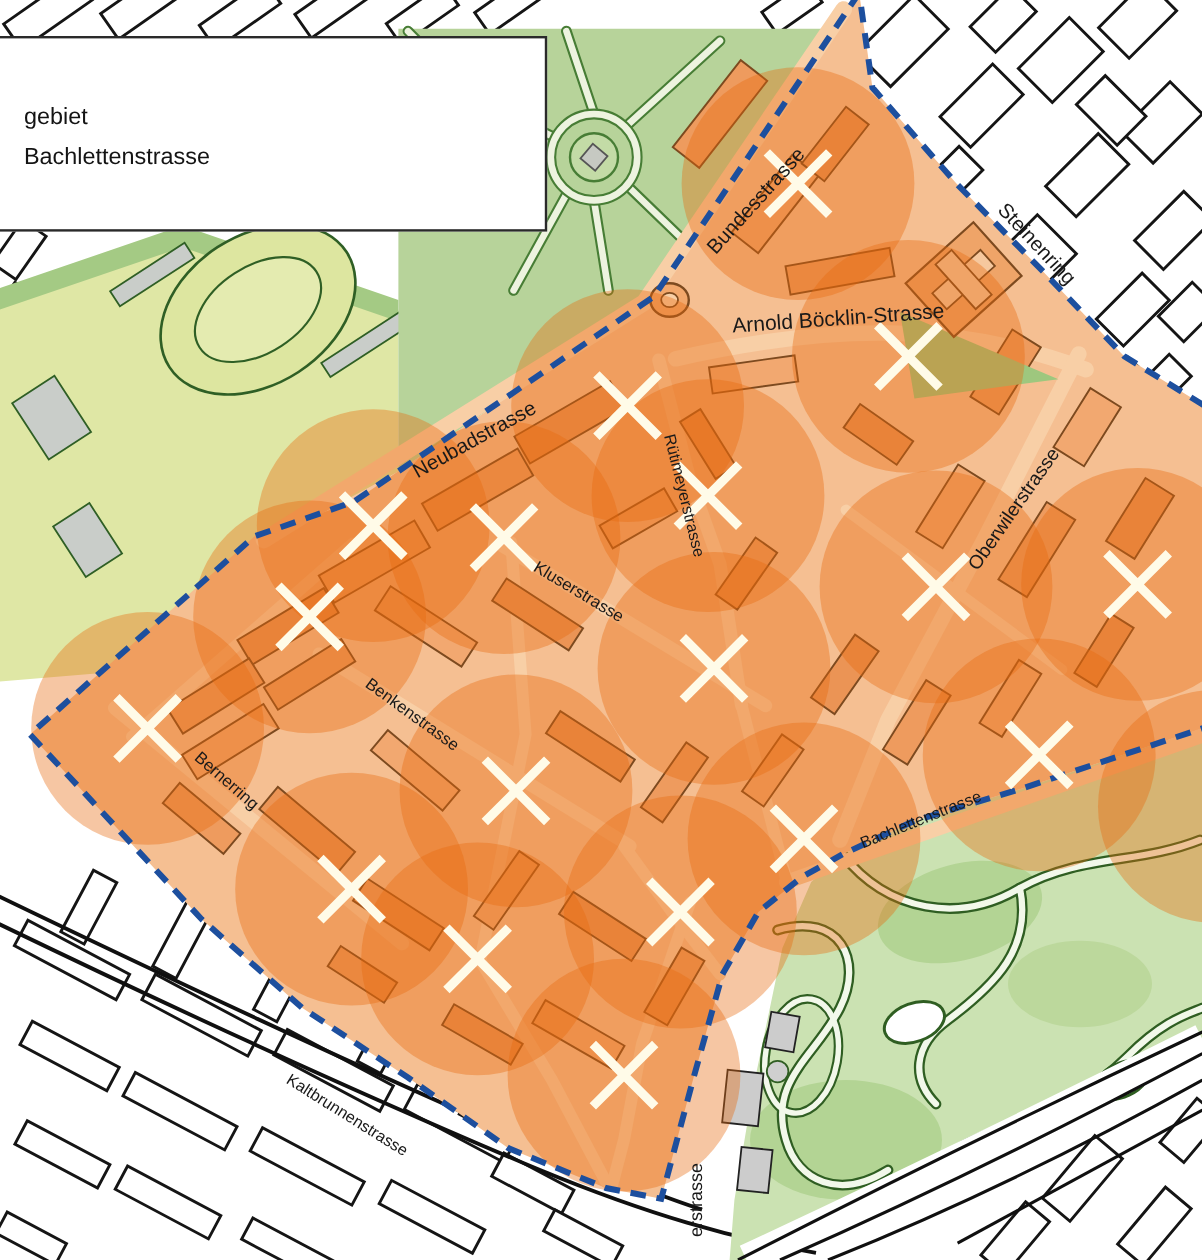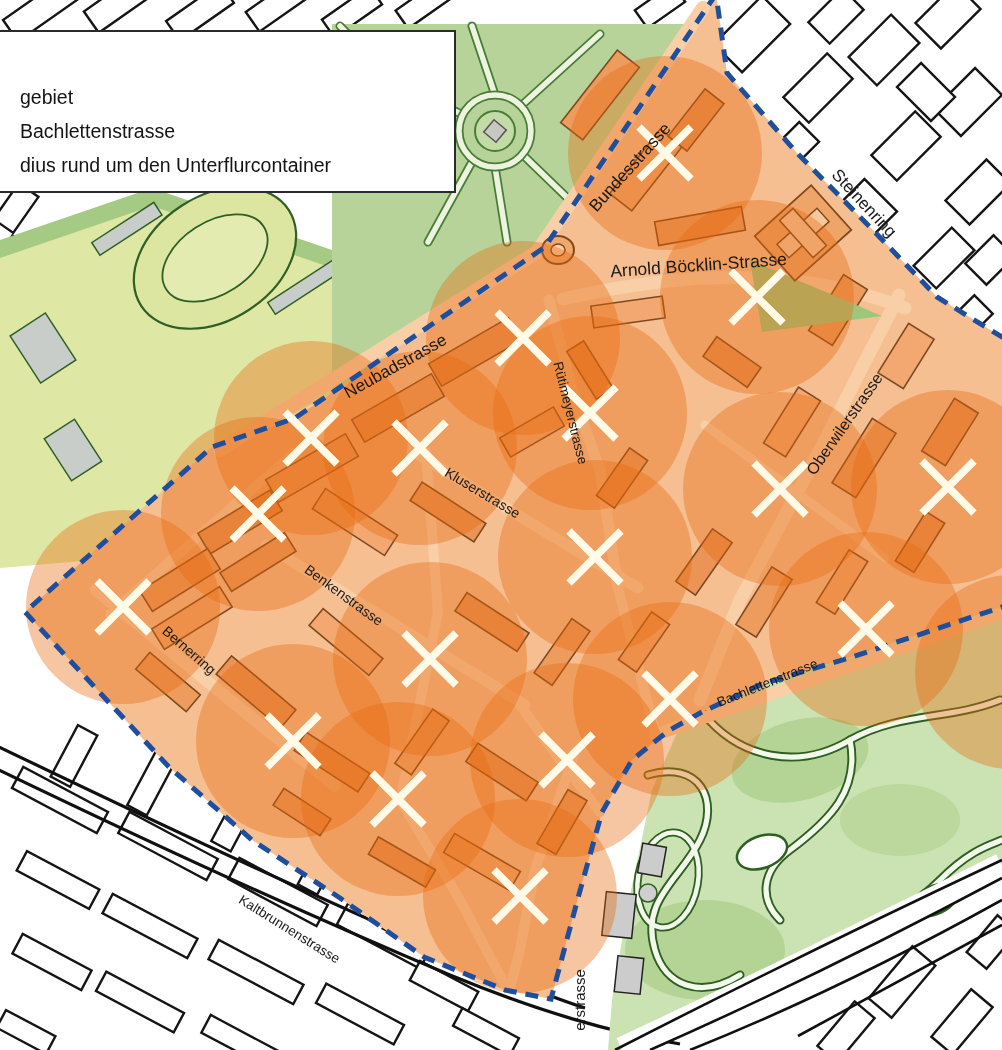--- a/index.html
+++ b/index.html
@@ -275,16 +275,15 @@
         <text x="0" y="0" text-anchor="middle" class="street-label" font-size="14" transform="translate(186,654) rotate(41)">Bernerring</text>
         <text x="0" y="0" text-anchor="middle" class="street-label" font-size="13.5" transform="translate(769,687) rotate(-22)">Bachlettenstrasse</text>
         <text x="0" y="0" text-anchor="middle" class="street-label" font-size="13.5" transform="translate(287,933) rotate(32)">Kaltbrunnenstrasse</text>
         <text x="0" y="0" text-anchor="middle" class="street-label" font-size="15" transform="translate(585,1000) rotate(-90)">erstrasse</text>
       </g>
 </svg>
 
 <div id="legend-box">
   <div class="legend-item li-0">gebiet</div>
   <div class="legend-item li-1">Bachlettenstrasse</div>
-  <div class="legend-item li-2">dius rund um den Unterflurcontainer</div>
 </div>
 
 </div>
 
 </body></html>

